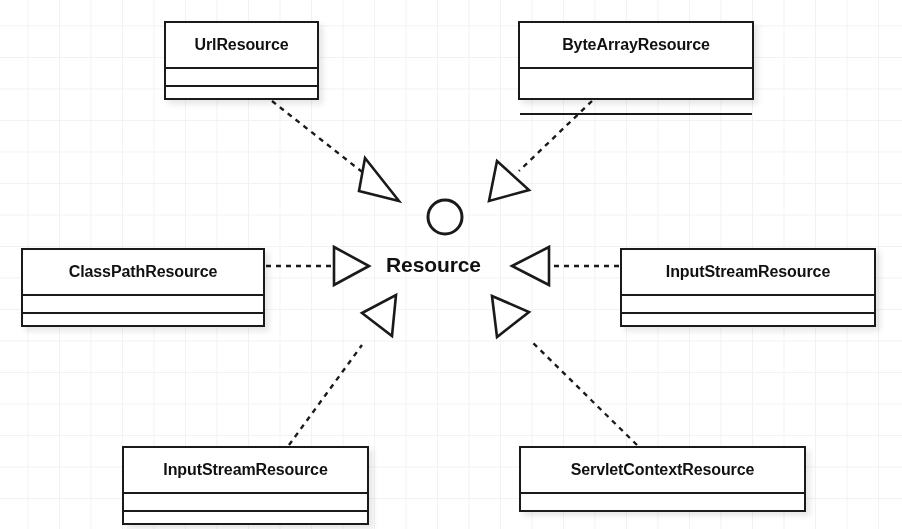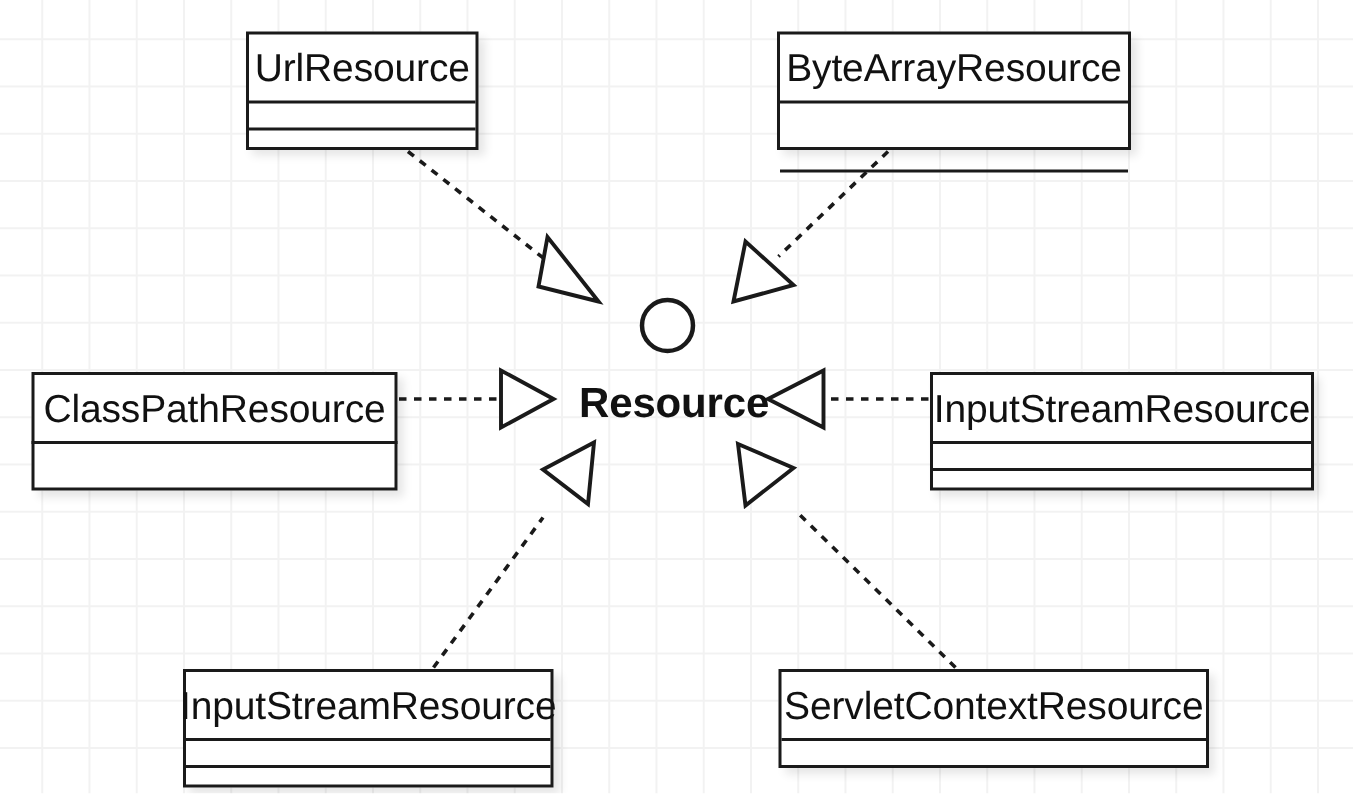--- a/index.html
+++ b/index.html
@@ -38,40 +38,40 @@
     display: flex;
     flex-direction: column;
   }
   .uml-name-compartment {
     flex: 0 0 auto;
     height: 44px;
     display: flex;
     align-items: center;
     justify-content: center;
     border-bottom: 2px solid #1a1a1a;
-    font-weight: normal;
-    font-size: 26px;
+    font-weight: bold;
+    font-size: 16px;
     color: #111111;
     letter-spacing: -0.1px;
     white-space: nowrap;
     padding: 0 8px;
   }
   .uml-attr-compartment {
     flex: 0 0 auto;
     height: 16px;
     border-bottom: 2px solid #1a1a1a;
   }
   .uml-op-compartment {
     flex: 1 1 auto;
     min-height: 14px;
   }
   .interface-label {
     position: absolute;
     font-weight: bold;
-    font-size: 28px;
+    font-size: 21px;
     color: #111111;
     white-space: nowrap;
     letter-spacing: -0.1px;
   }
 </style>
 </head>
 <body>
 
 <div id="diagram-canvas">
 
@@ -117,21 +117,21 @@
     <div class="uml-attr-compartment"></div>
     <div class="uml-op-compartment"></div>
   </div>
 
   <div class="uml-class" style="left:518px; top:21px; width:236px; height:79px;gap:28px;">
     <div class="uml-name-compartment">ByteArrayResource</div>
     <div class="uml-attr-compartment"></div>
     <div class="uml-op-compartment"></div>
   </div>
 
-  <div class="uml-class" style="left:21px; top:248px; width:244px; height:79px;align-items:center;">
+  <div class="uml-class" style="left:21px; top:248px; width:244px; height:79px;">
     <div class="uml-name-compartment">ClassPathResource</div>
     <div class="uml-attr-compartment"></div>
     <div class="uml-op-compartment"></div>
   </div>
 
   <div class="uml-class" style="left:620px; top:248px; width:256px; height:79px;">
     <div class="uml-name-compartment">InputStreamResource</div>
     <div class="uml-attr-compartment"></div>
     <div class="uml-op-compartment"></div>
   </div>

